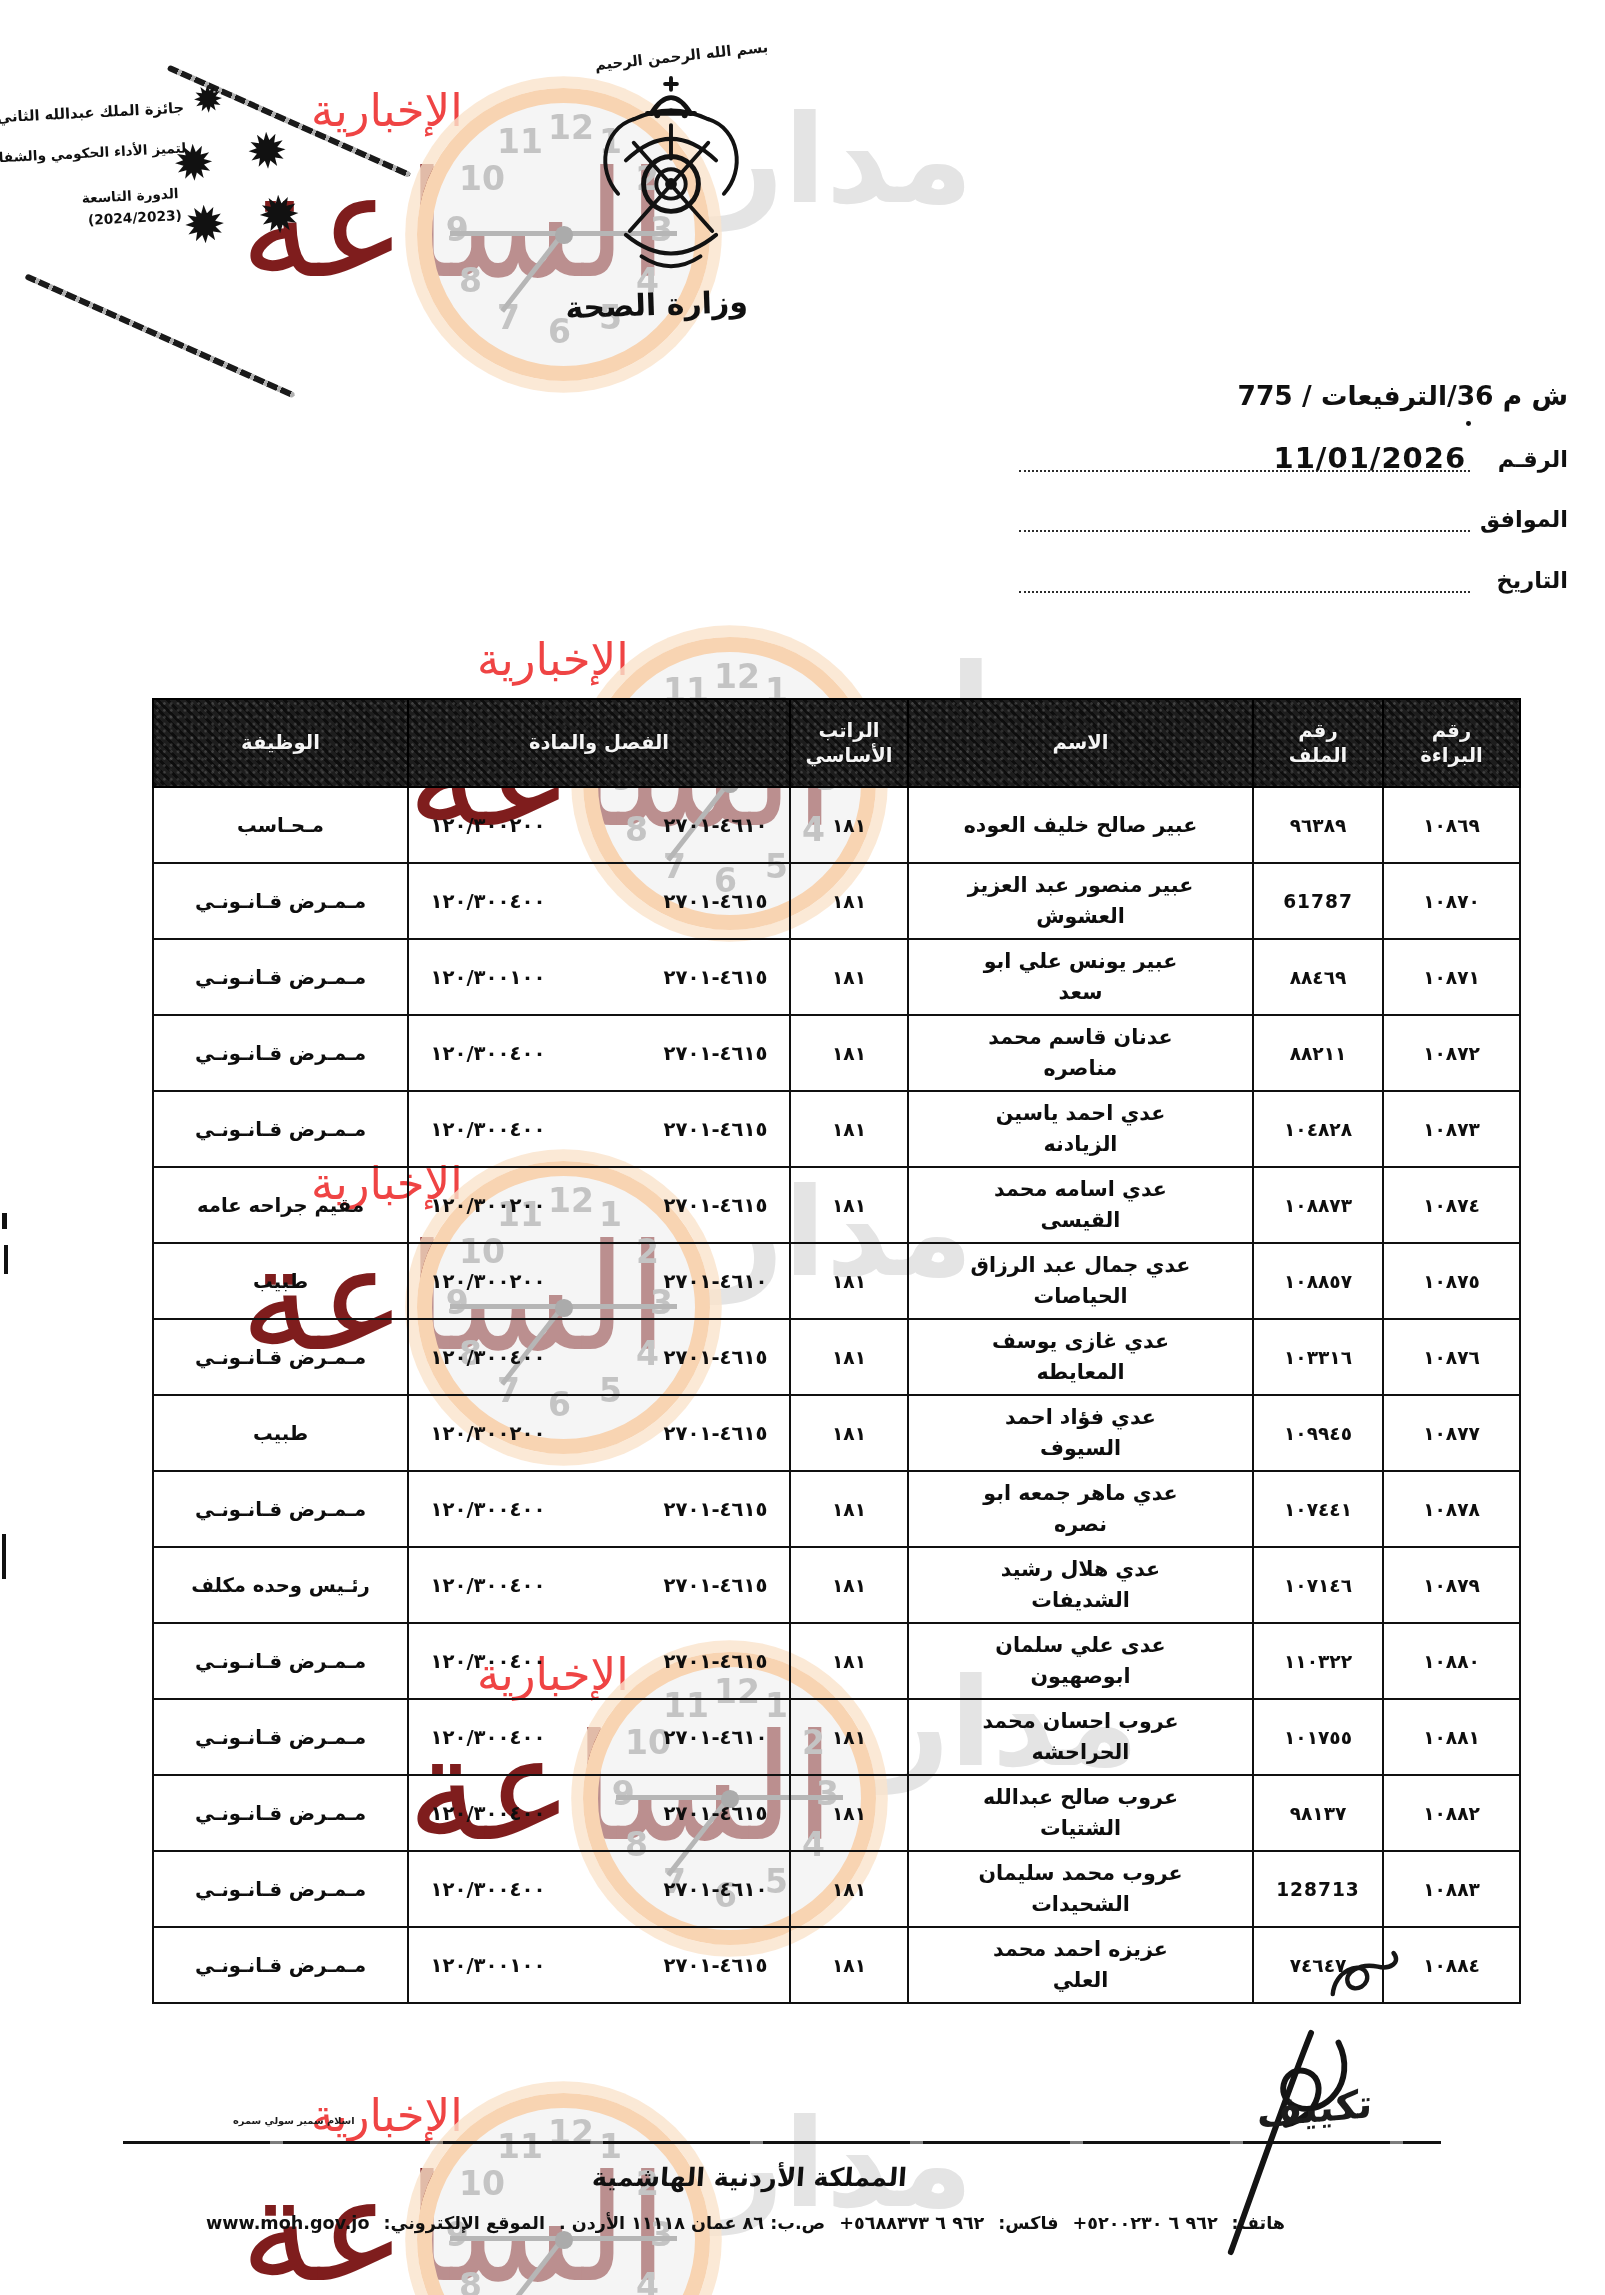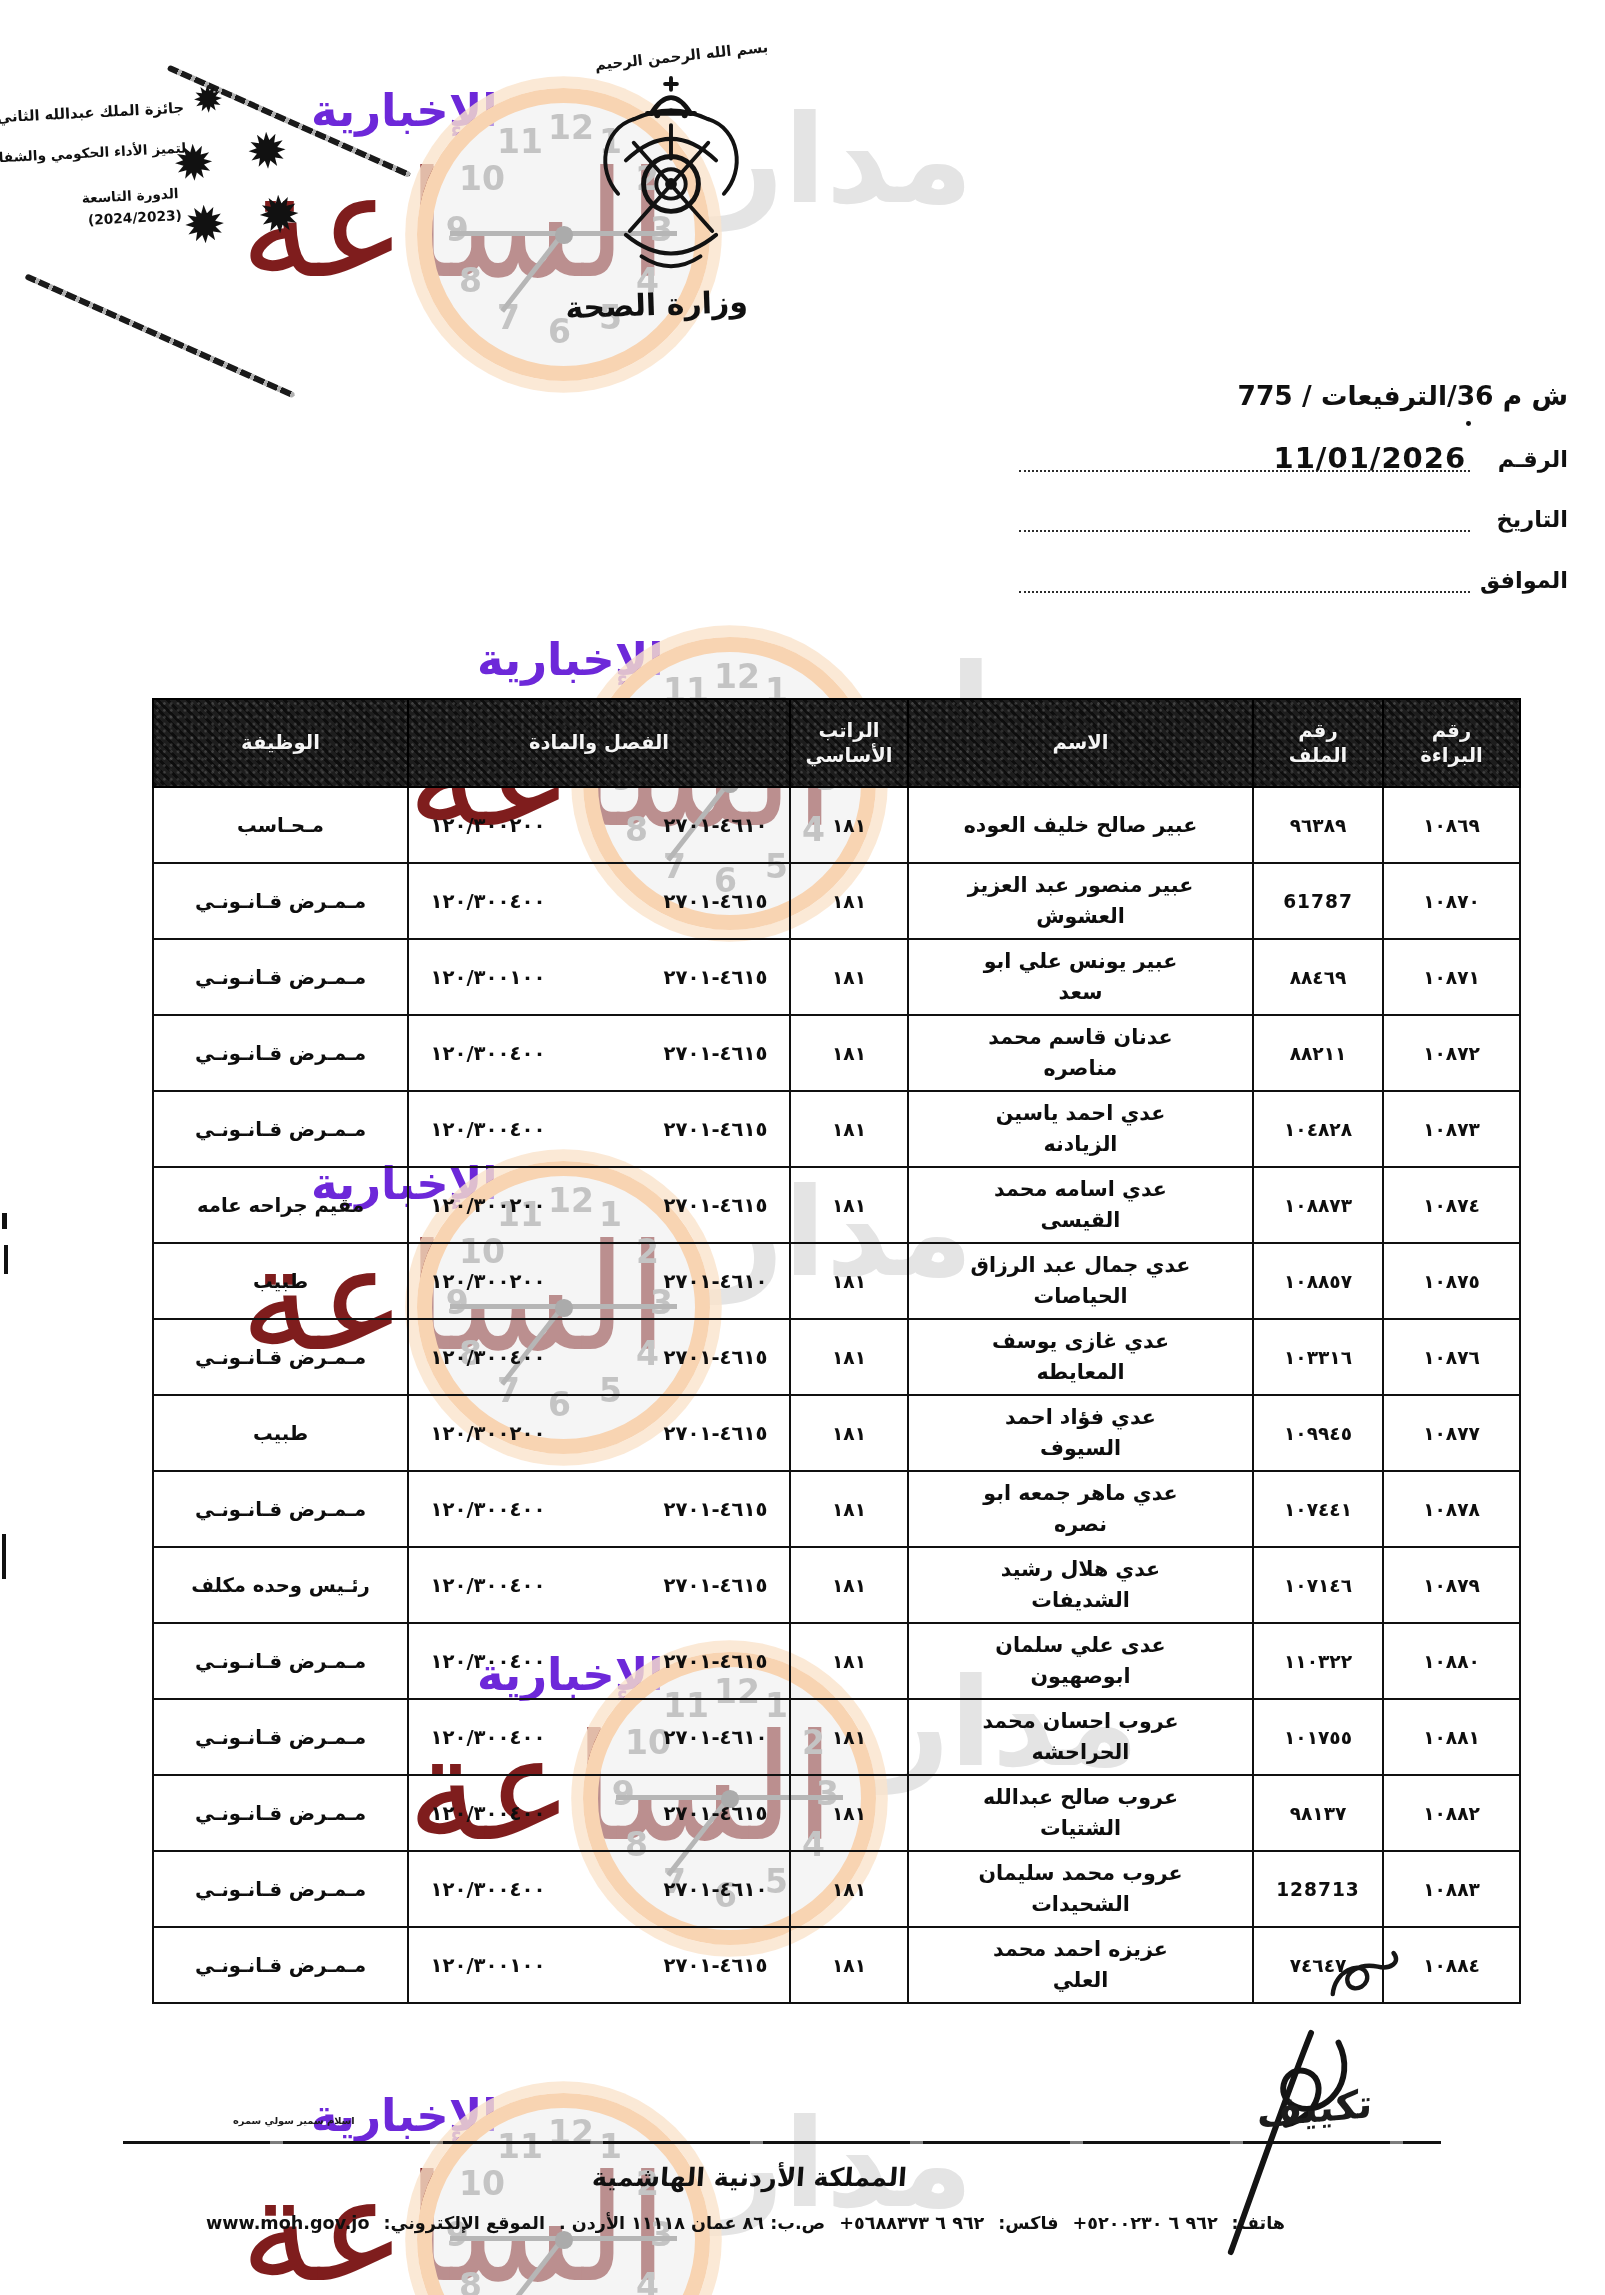--- a/index.html
+++ b/index.html
@@ -4,21 +4,21 @@
 <style>
   html,body{margin:0;padding:0;background:#888;}
   .page{
     position:relative;width:1605px;height:2296px;background:#ffffff;
     font-family:"DejaVu Sans",sans-serif;direction:rtl;overflow:hidden;margin:0 auto;
   }
   
   #wm{position:absolute;inset:0;z-index:0;pointer-events:none;}
   #wm div,#wm span{pointer-events:none;}
   .wm-big{position:absolute;font-size:147px;font-weight:normal;color:#7f1d1d;line-height:1;white-space:nowrap;}
-  .wm-sub{position:absolute;font-size:45px;font-weight:bold;color:#6d28d9;line-height:1;white-space:nowrap;}
+  .wm-sub{position:absolute;font-size:45px;font-weight:normal;color:#ef4444;line-height:1;white-space:nowrap;}
   .wm-brand{position:absolute;font-size:123px;font-weight:bold;color:#e4e4e4;line-height:1;white-space:nowrap;}
   .wm-clock{position:absolute;width:263px;height:263px;border:15.7px solid #f8d4b2;border-radius:50%;
     background:rgba(236,236,236,.55);box-shadow:0 0 0 11.8px rgba(250,228,204,.8);}
   .wm-num{position:absolute;font-size:33px;font-weight:bold;color:#c4c4c4;line-height:1;}
   .wm-hand-h{position:absolute;left:17.6px;top:128px;width:227px;height:4.9px;background:#b6b6b6;}
   .wm-hand-d{position:absolute;left:128px;top:131px;width:4.9px;height:98px;background:#b6b6b6;transform-origin:top center;transform:rotate(38deg);}
   .wm-dot{position:absolute;left:123px;top:123px;width:17.6px;height:17.6px;border-radius:50%;background:#ababab;}
   
   .content{position:absolute;inset:0;z-index:1;}
   
@@ -220,25 +220,25 @@
 
     <div class="refblock">
       <div class="doc-ref">ش م 36/الترفيعات / 775</div>
       <div class="ref-row">
         <span class="ref-label">الرقـم</span>
         <span class="ref-line">
           <span class="ref-value">11/01/2026</span>
         </span>
       </div>
       <div class="ref-row">
+        <span class="ref-label">الموافق</span>
+        <span class="ref-line"></span>
+      </div>
+      <div class="ref-row">
         <span class="ref-label">التاريخ</span>
-        <span class="ref-line"></span>
-      </div>
-      <div class="ref-row">
-        <span class="ref-label">الموافق</span>
         <span class="ref-line"></span>
       </div>
     </div>
 
     <div class="tbl-wrap">
       <table class="promo" dir="rtl">
         <colgroup>
           <col style="width:137px">
             <col style="width:130px">
             <col style="width:345px">

